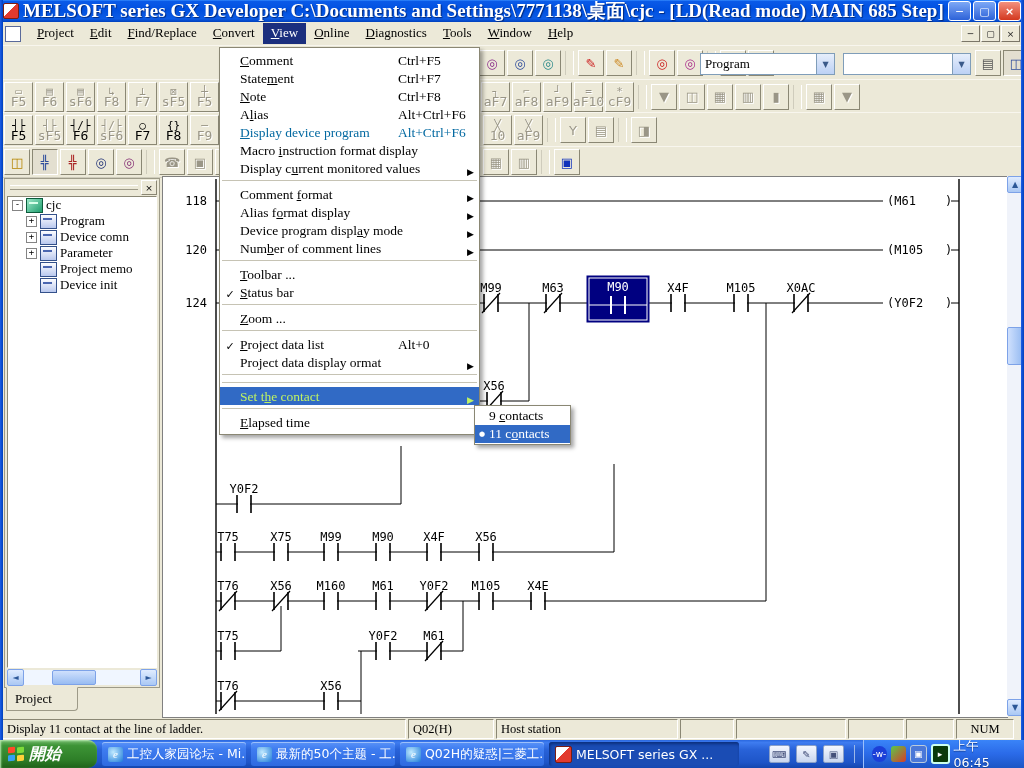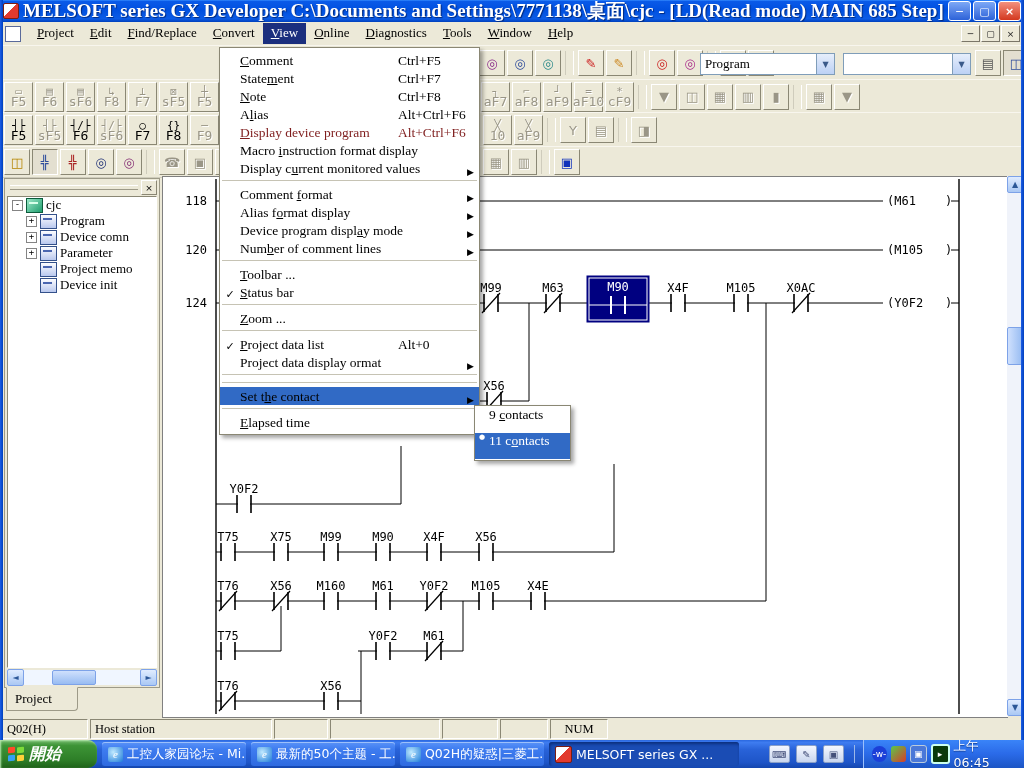--- a/index.html
+++ b/index.html
@@ -97,28 +97,28 @@
   #vsp{flex:1}
 
   
   #view-menu{left:219px;top:47px;width:259px;background:#fff;z-index:50;
       border:1px solid #8a8774;box-shadow:3px 3px 4px rgba(0,0,0,.35);
       padding:3px 0;font-size:13.5px}
   .menu-row{height:18px;display:flex;align-items:flex-end;position:relative;padding-right:0}
   .menu-row .check{width:20px;text-align:center;font-size:11px;font-family:"DejaVu Sans",sans-serif;flex:none}
   .menu-row .msc{position:absolute;left:178px}
   .menu-row .marrow{position:absolute;right:5px;font-size:9px;font-family:"DejaVu Sans",sans-serif}
-  .menu-row.hl{background:#316ac5;color:#000000}
-  .menu-row.disabled{color:#7f1d1d;text-shadow:1px 1px 0 #fff}
+  .menu-row.hl{background:#316ac5;color:#bef264}
+  .menu-row.disabled{color:#0369a1;text-shadow:1px 1px 0 #fff}
   .menu-sep{height:8px;position:relative}
   .menu-sep::after{content:"";position:absolute;left:2px;right:2px;top:3px;border-top:1px solid #c6c3b4}
 
   #contacts-submenu{left:474px;top:405px;width:95px;background:#fff;z-index:51;
       border:1px solid #8a8774;box-shadow:3px 3px 4px rgba(0,0,0,.35);padding:1px 0;font-size:13.5px}
-  .sub-row{height:26px;display:flex;align-items:flex-start}
+  .sub-row{height:18px;display:flex;align-items:center}
   .sub-row .bullet{width:14px;text-align:center;font-size:7px;font-family:"DejaVu Sans",sans-serif;flex:none}
   .sub-row.sel{background:#316ac5;color:#fff}
 
   
   #statusbar{left:0;top:718px;width:1024px;height:22px;background:#ece9d8;
       display:flex;align-items:center;font-size:12.5px}
   .scell{height:18px;margin-left:2px;border:1px solid;border-color:#8a8774 #fff #fff #8a8774;
       display:flex;align-items:center;padding:0 4px;white-space:nowrap;overflow:hidden}
 
   
@@ -723,20 +723,21 @@
       <span class="bullet"></span>
       <span>9 <span class="u">c</span>ontacts</span>
     </div>
     <div class="sub-row sel">
       <span class="bullet">●</span>
       <span>11 c<span class="u">o</span>ntacts</span>
     </div>
   </div>
 
 <div class="abs" id="statusbar">
+  <div class="scell" style="width:394px">Display 11 contact at the line of ladder.</div>
   <div class="scell" style="width:76px">Q02(H)</div>
   <div class="scell" style="width:172px">Host station</div>
   <div class="scell" style="width:44px"></div>
   <div class="scell" style="width:100px"></div>
   <div class="scell" style="width:46px"></div>
   <div class="scell" style="width:38px"></div>
   <div class="scell" style="width:48px;justify-content:center">NUM</div>
 </div>
 
 <div class="abs" id="taskbar">

